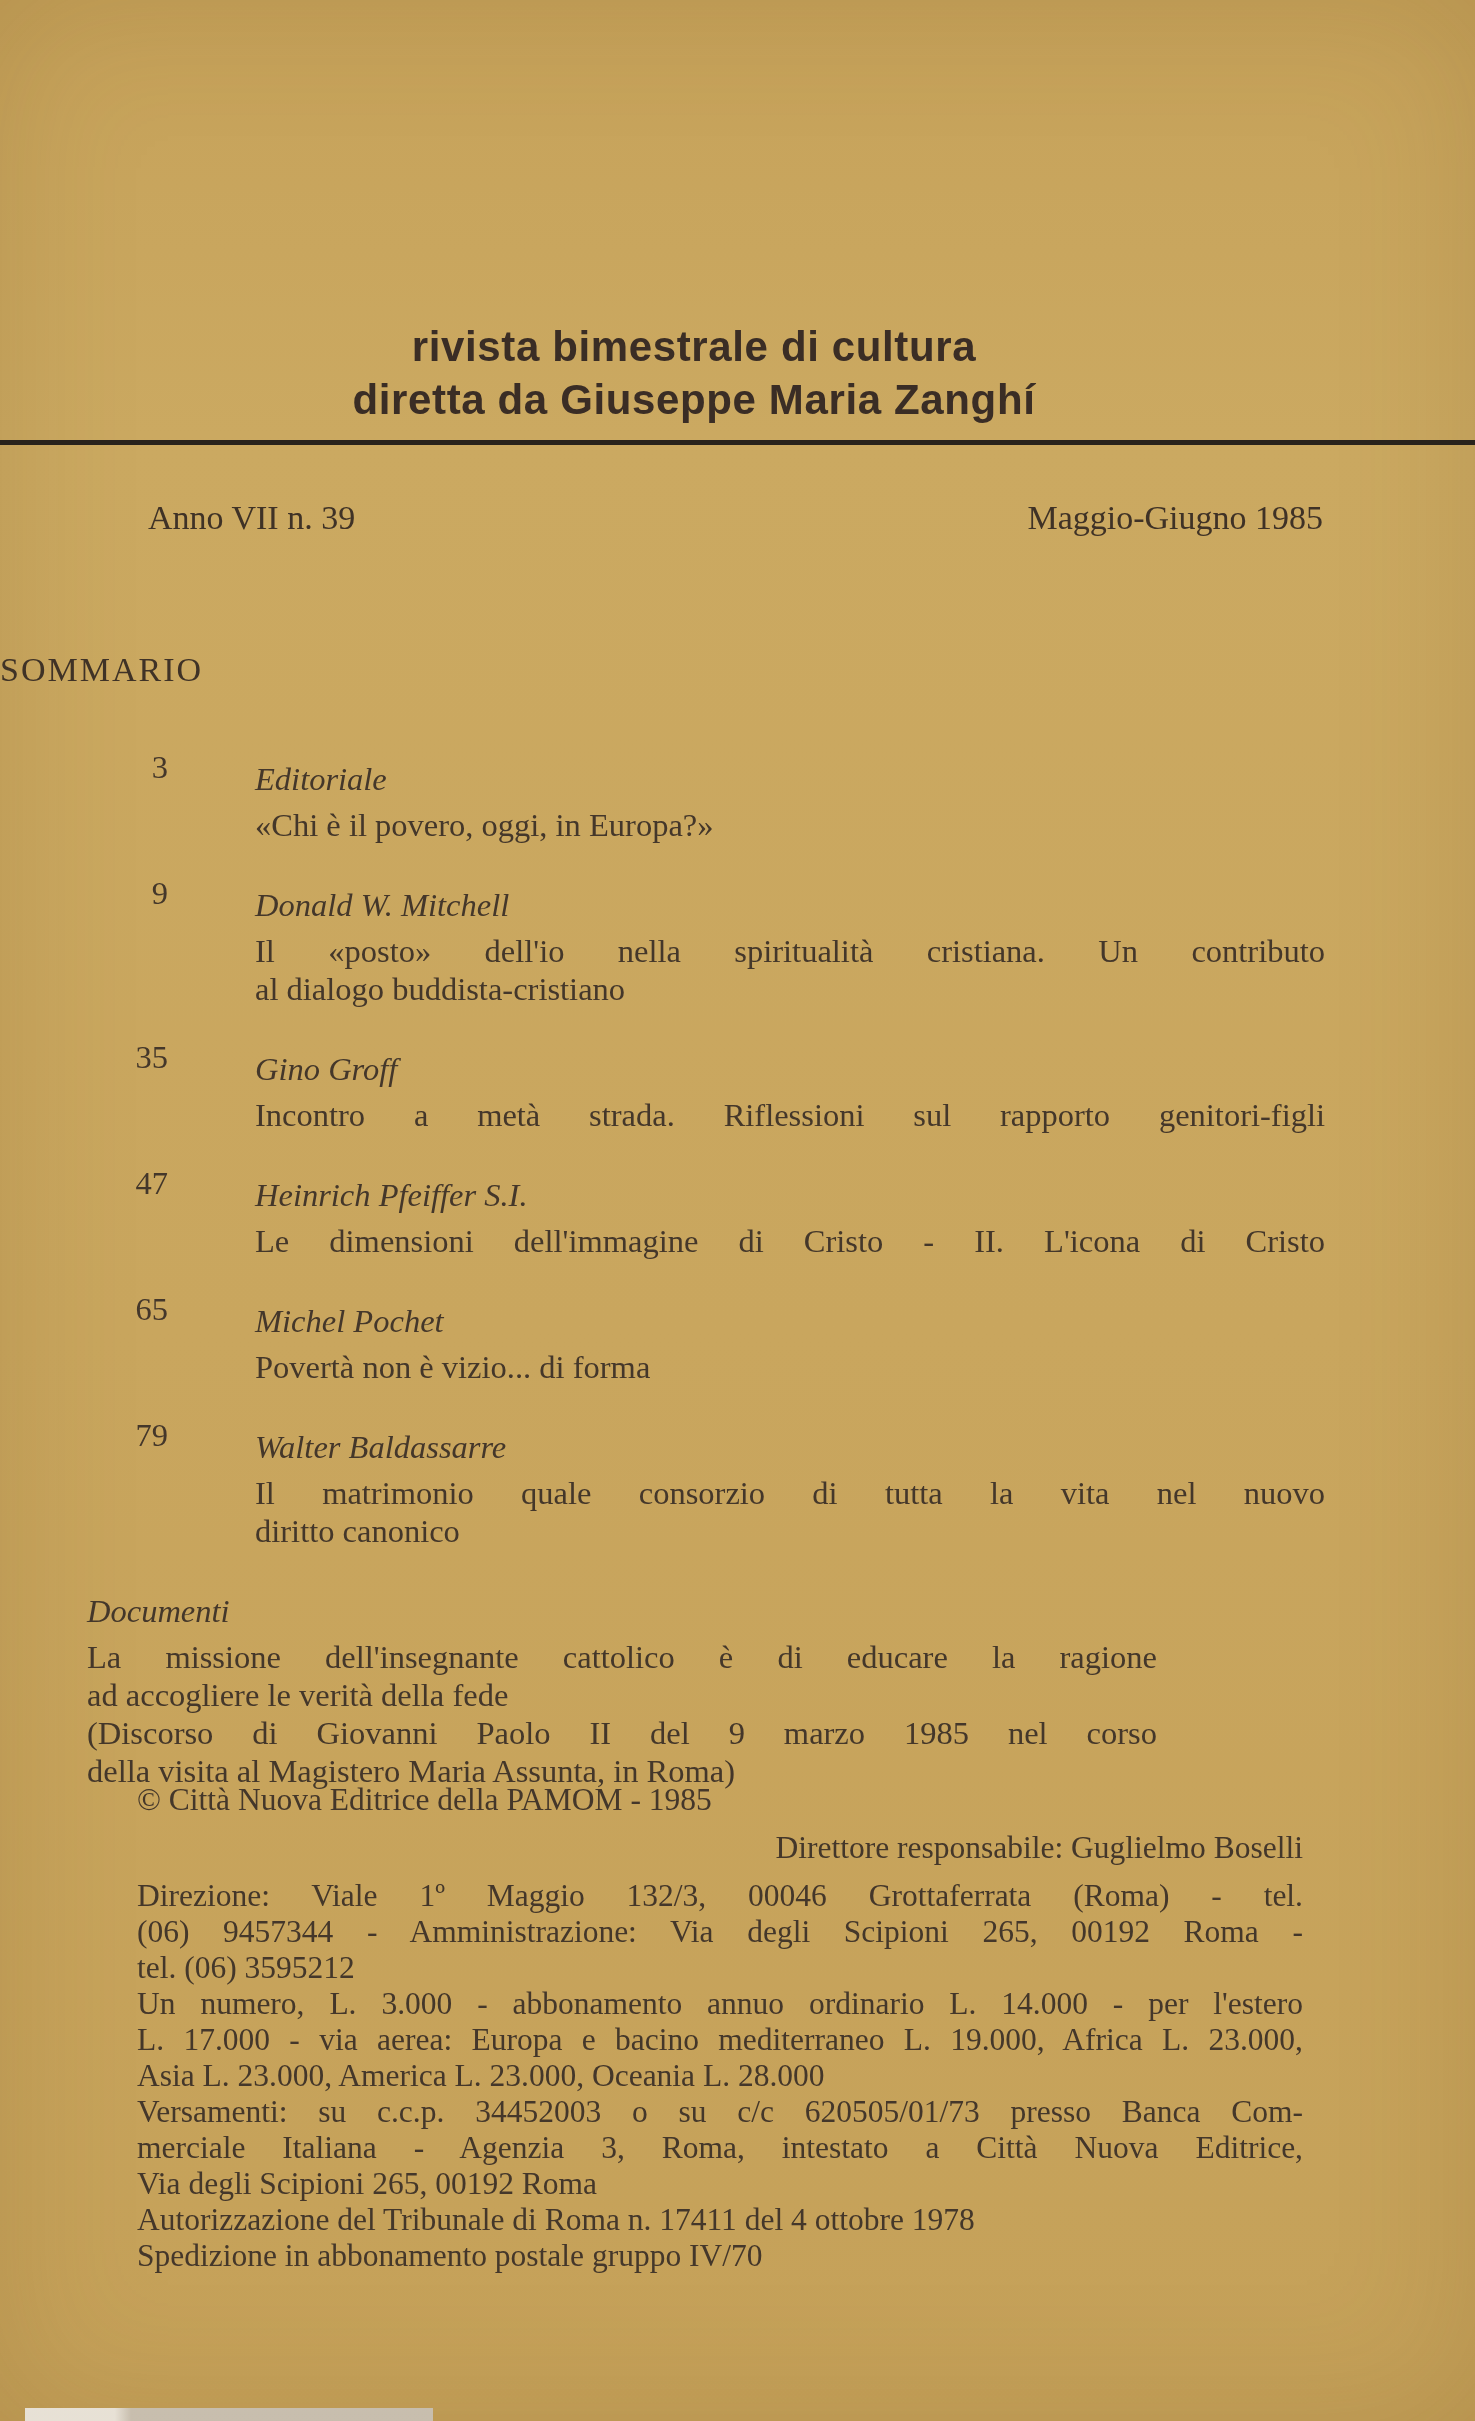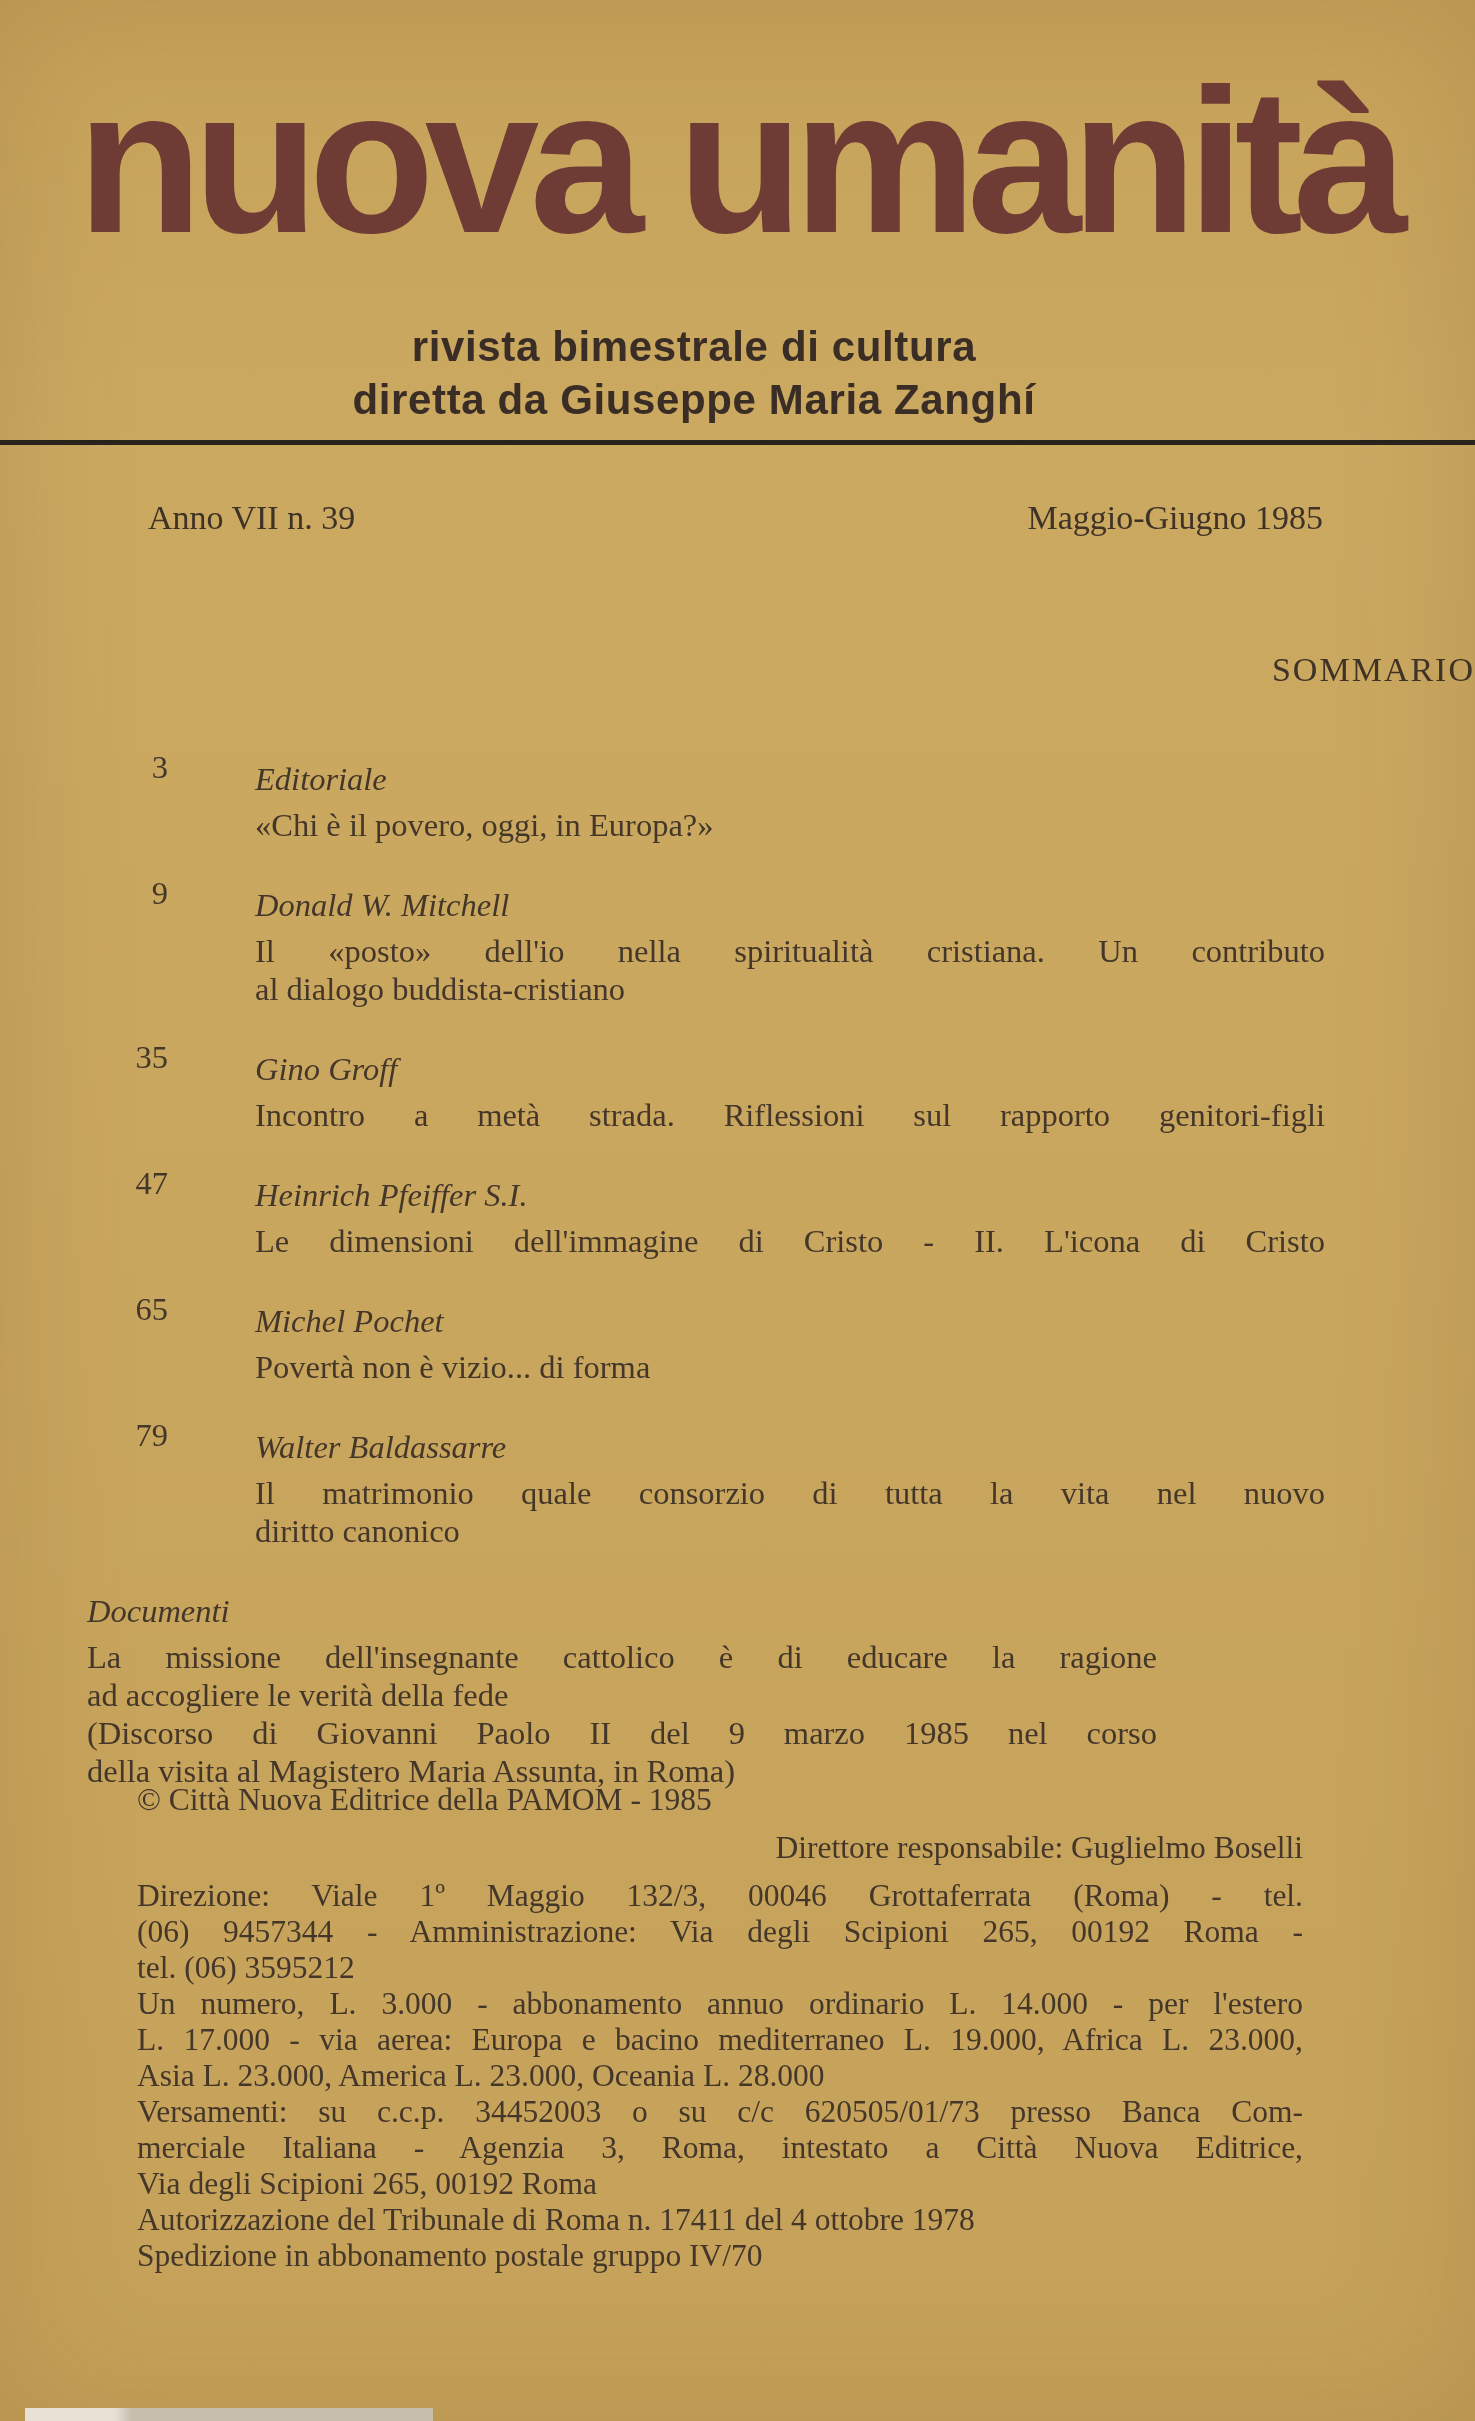--- a/index.html
+++ b/index.html
@@ -41,21 +41,21 @@
   
   .issue-row{
     position:absolute;top:498px;left:148px;width:1175px;
     display:flex;justify-content:space-between;
     font-size:34px;line-height:40px;
     color:#3f3226;
   }
   
   .sommario{
     position:absolute;top:650px;left:0;width:1475px;
-    text-align:right;
+    text-align:left;
     font-size:34px;line-height:40px;
     letter-spacing:2px;
     color:#3f3226;
   }
   
   .toc{
     position:absolute;top:748px;left:0;width:1325px;
     font-size:32.5px;
   }
   .toc-entry{display:flex;margin-bottom:30px;}
@@ -80,21 +80,20 @@
     position:absolute;bottom:0;left:25px;width:408px;height:13px;
     background:linear-gradient(90deg,#ece9e4 0%,#ece9e4 22%,#c9c2b8 26%,#c9c2b8 100%);
     opacity:.9;
   }
 </style>
 </head>
 <body>
 
 <div class="page">
 
-  <div class="masthead-title">nuova umanità</div>
 
   <div class="masthead-subtitle">
     <div>rivista bimestrale di cultura</div>
     <div>diretta da Giuseppe Maria Zanghí</div>
   </div>
 
   <div class="header-rule"></div>
 
   <div class="issue-row">
     <span>Anno VII n. 39</span>

